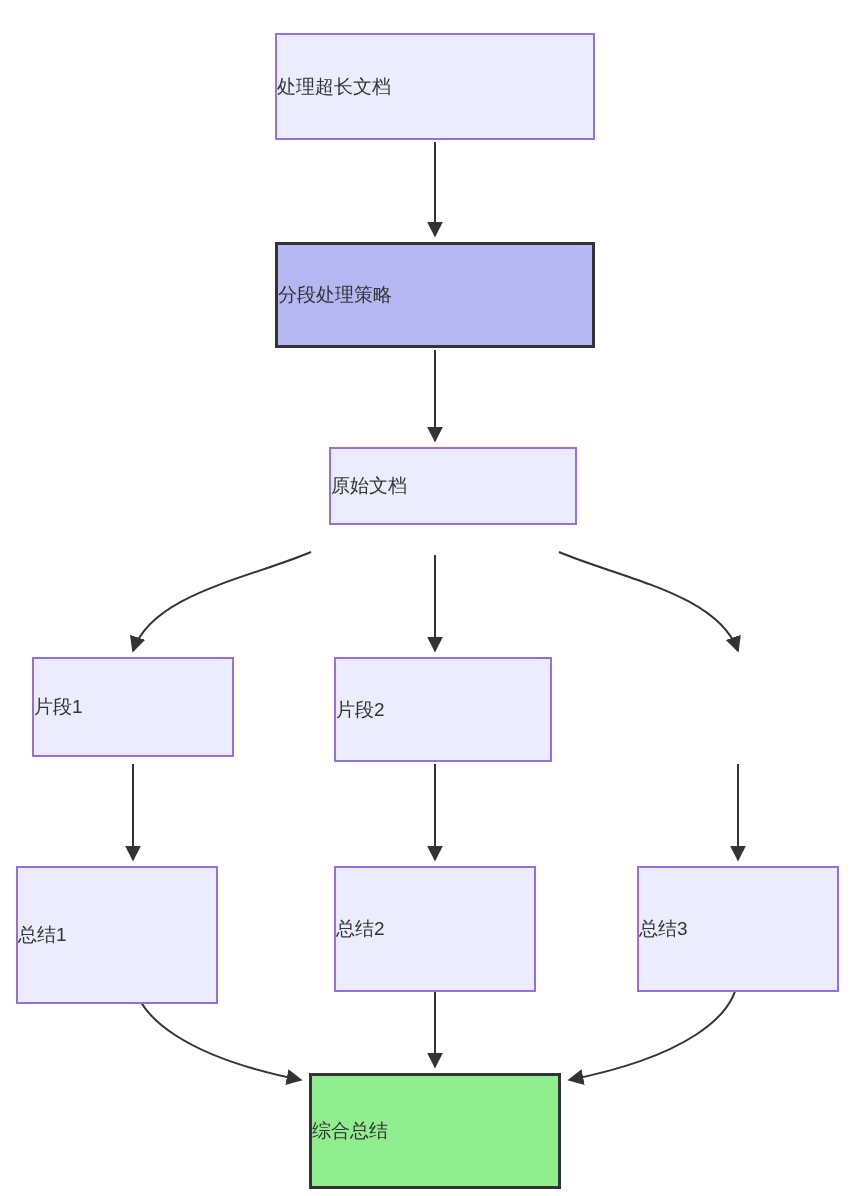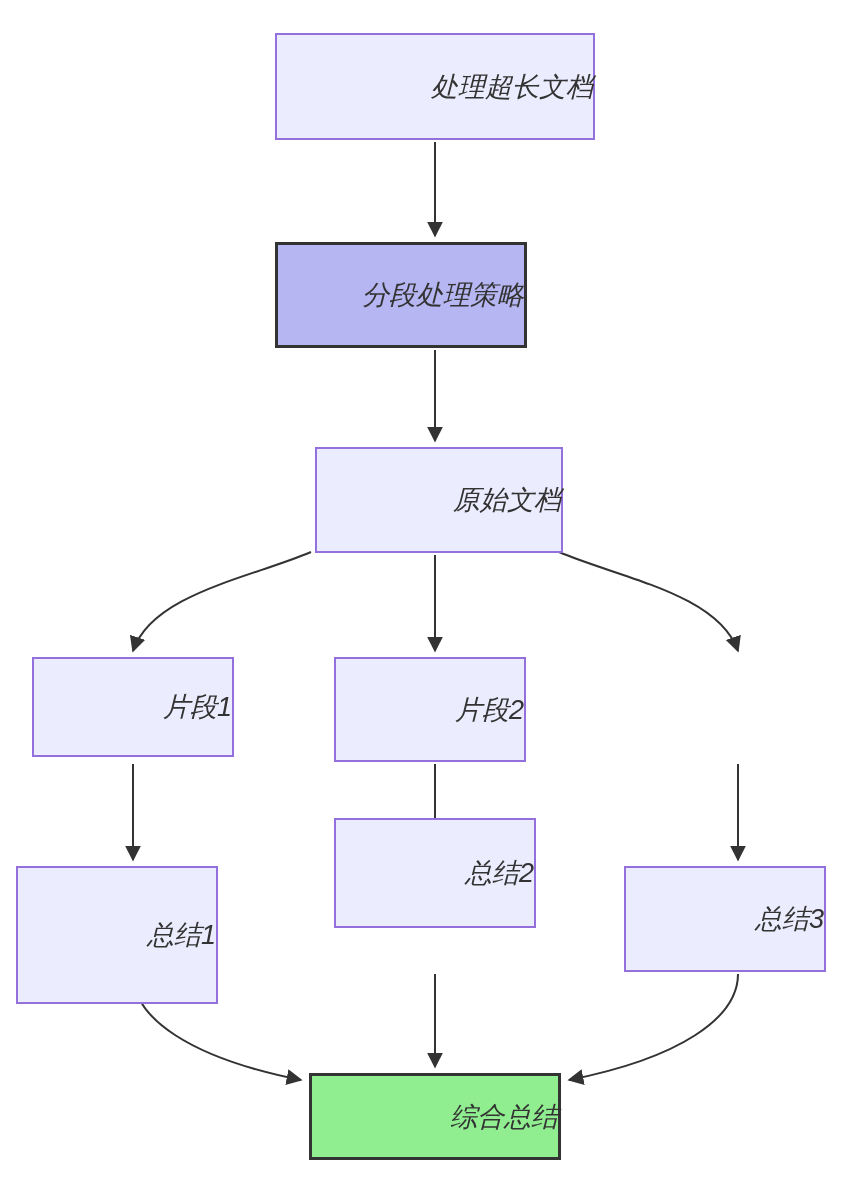--- a/index.html
+++ b/index.html
@@ -34,27 +34,26 @@
     stroke-width:2px;
   }
   .arrowhead{
     fill:var(--edge);
     stroke:none;
   }
   .node{
     position:absolute;
     display:flex;
     align-items:center;
-    justify-content:flex-end;
+    justify-content:flex-start;
     text-align:center;
-    font-size:27px;
+    font-size:19px;
     color:var(--text);
     background:var(--node-fill);
     border:2px solid var(--node-border);
-    font-style:italic;
   }
   .node.style-emphasis{
     background:var(--emphasis-fill);
     border:3px solid var(--emphasis-border);
   }
   .node.style-success{
     background:var(--success-fill);
     border:3px solid var(--success-border);
   }
   .node .label{display:block;}
@@ -80,46 +79,46 @@
     <path class="link" marker-end="url(#arrow)" d="M738,764 L738,860"></path>
     <path class="link" marker-end="url(#arrow)" d="M133,974 C133,1018 190,1058 301,1080"></path>
     <path class="link" marker-end="url(#arrow)" d="M435,974 L435,1067"></path>
     <path class="link" marker-end="url(#arrow)" d="M738,974 C738,1018 680,1058 569,1080"></path>
   </svg>
 
   <div class="node style-default" style="left:275px;top:33px;width:320px;height:107px">
     <span class="label">处理超长文档</span>
   </div>
 
-  <div class="node style-emphasis" style="left:275px;top:242px;width:252px;height:106px">
+  <div class="node style-emphasis" style="left:275px;top:242px;width:320px;height:106px">
     <span class="label">分段处理策略</span>
   </div>
 
-  <div class="node style-default" style="left:315px;top:447px;width:248px;height:106px">
+  <div class="node style-default" style="left:329px;top:447px;width:248px;height:78px">
     <span class="label">原始文档</span>
   </div>
 
   <div class="node style-default" style="left:32px;top:657px;width:202px;height:100px">
     <span class="label">片段1</span>
   </div>
 
-  <div class="node style-default" style="left:334px;top:657px;width:192px;height:105px">
+  <div class="node style-default" style="left:334px;top:657px;width:218px;height:105px">
     <span class="label">片段2</span>
   </div>
 
 
   <div class="node style-default" style="left:16px;top:866px;width:202px;height:138px">
     <span class="label">总结1</span>
   </div>
 
-  <div class="node style-default" style="left:334px;top:818px;width:202px;height:110px">
+  <div class="node style-default" style="left:334px;top:866px;width:202px;height:126px">
     <span class="label">总结2</span>
   </div>
 
-  <div class="node style-default" style="left:624px;top:866px;width:202px;height:106px">
+  <div class="node style-default" style="left:637px;top:866px;width:202px;height:126px">
     <span class="label">总结3</span>
   </div>
 
-  <div class="node style-success" style="left:309px;top:1073px;width:252px;height:87px">
+  <div class="node style-success" style="left:309px;top:1073px;width:252px;height:116px">
     <span class="label">综合总结</span>
   </div>
 
 </div>
 
 </body></html>

